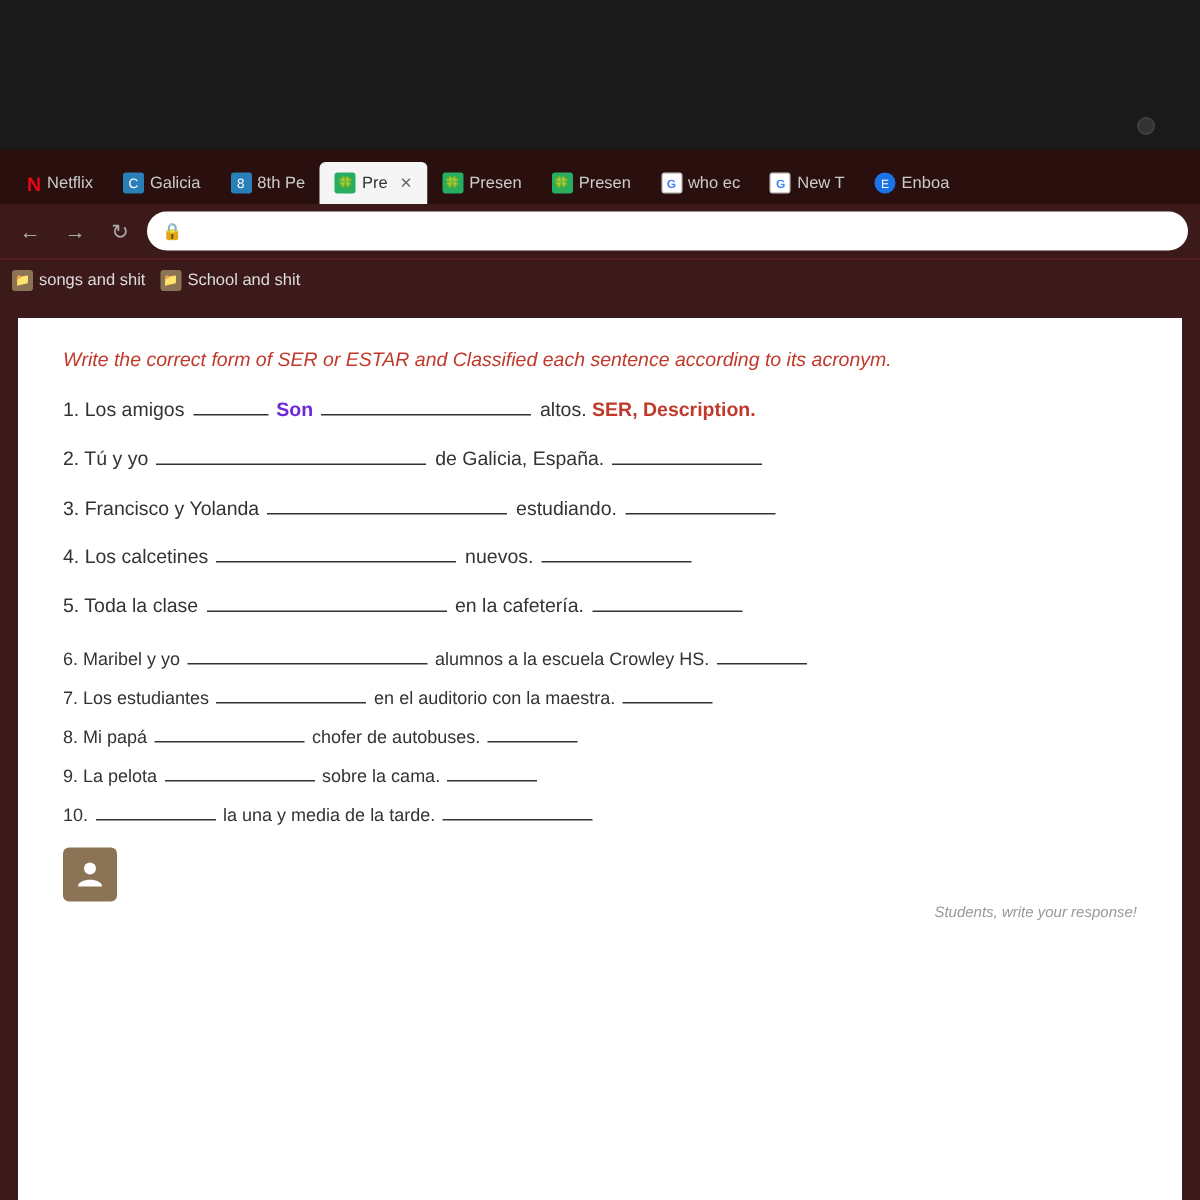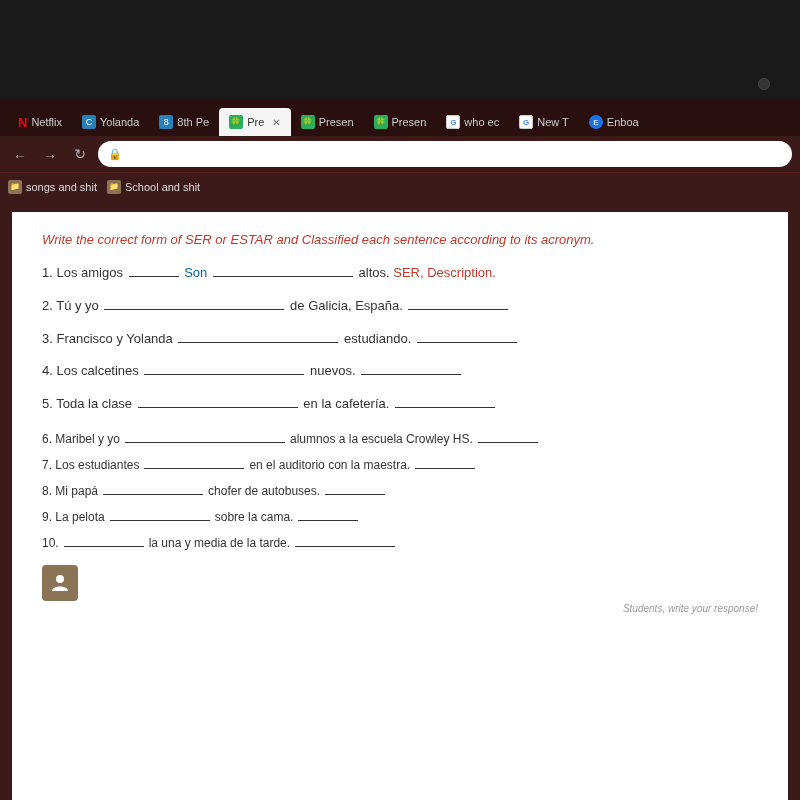--- a/index.html
+++ b/index.html
@@ -230,21 +230,21 @@
 
     <div class="tab-bar">
 
       <div class="tab">
         <span style="color:#e50914; font-weight:bold; font-size:13px;">N</span>
         <span>Netflix</span>
       </div>
 
       <div class="tab">
         <span class="tab-icon icon-blue">C</span>
-        <span>Yolanda</span>
+        <span>Galicia</span>
       </div>
 
       <div class="tab">
         <span class="tab-icon icon-blue">8</span>
         <span>8th Pe</span>
       </div>
 
       <div class="tab active">
         <span class="tab-icon icon-green">🍀</span>
         <span>Pre</span>
@@ -299,24 +299,24 @@
     </div>
 
     <div class="page-content">
 
       <p class="instruction">Write the correct form of SER or ESTAR and Classified each sentence according to its acronym.</p>
 
       <div class="sentence-block">
         <span>1. </span>
         <span>Los amigos </span>
         <span class="underline underline-short"></span>
-        <span style="color:#0369a1; font-weight:normal;">Son</span>
+        <span style="color:#6d28d9; font-weight:bold;">Son</span>
         <span class="underline underline-long"></span>
         <span> altos. </span>
-        <span style="color:#c0392b; font-weight:normal;">SER, Description.</span>
+        <span style="color:#c0392b; font-weight:bold;">SER, Description.</span>
       </div>
 
       <div class="sentence-block">
         <span>2. Tú y yo </span>
         <span class="underline" style="min-width:180px;"></span>
         <span> de Galicia, España. </span>
         <span class="underline" style="min-width:100px;"></span>
       </div>
 
       <div class="sentence-block">

